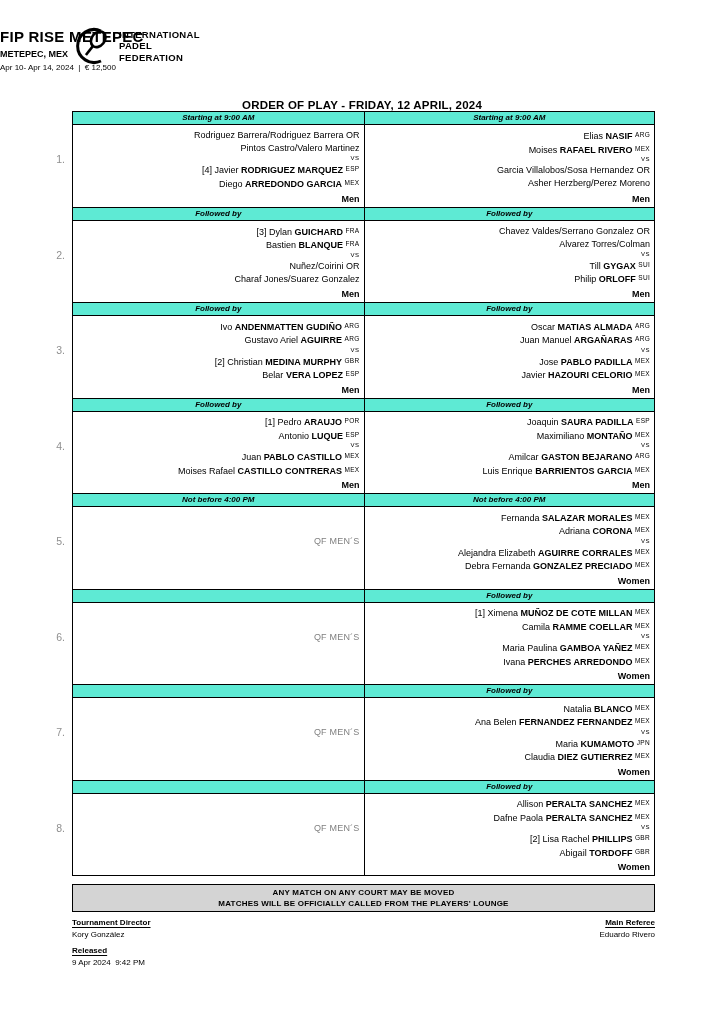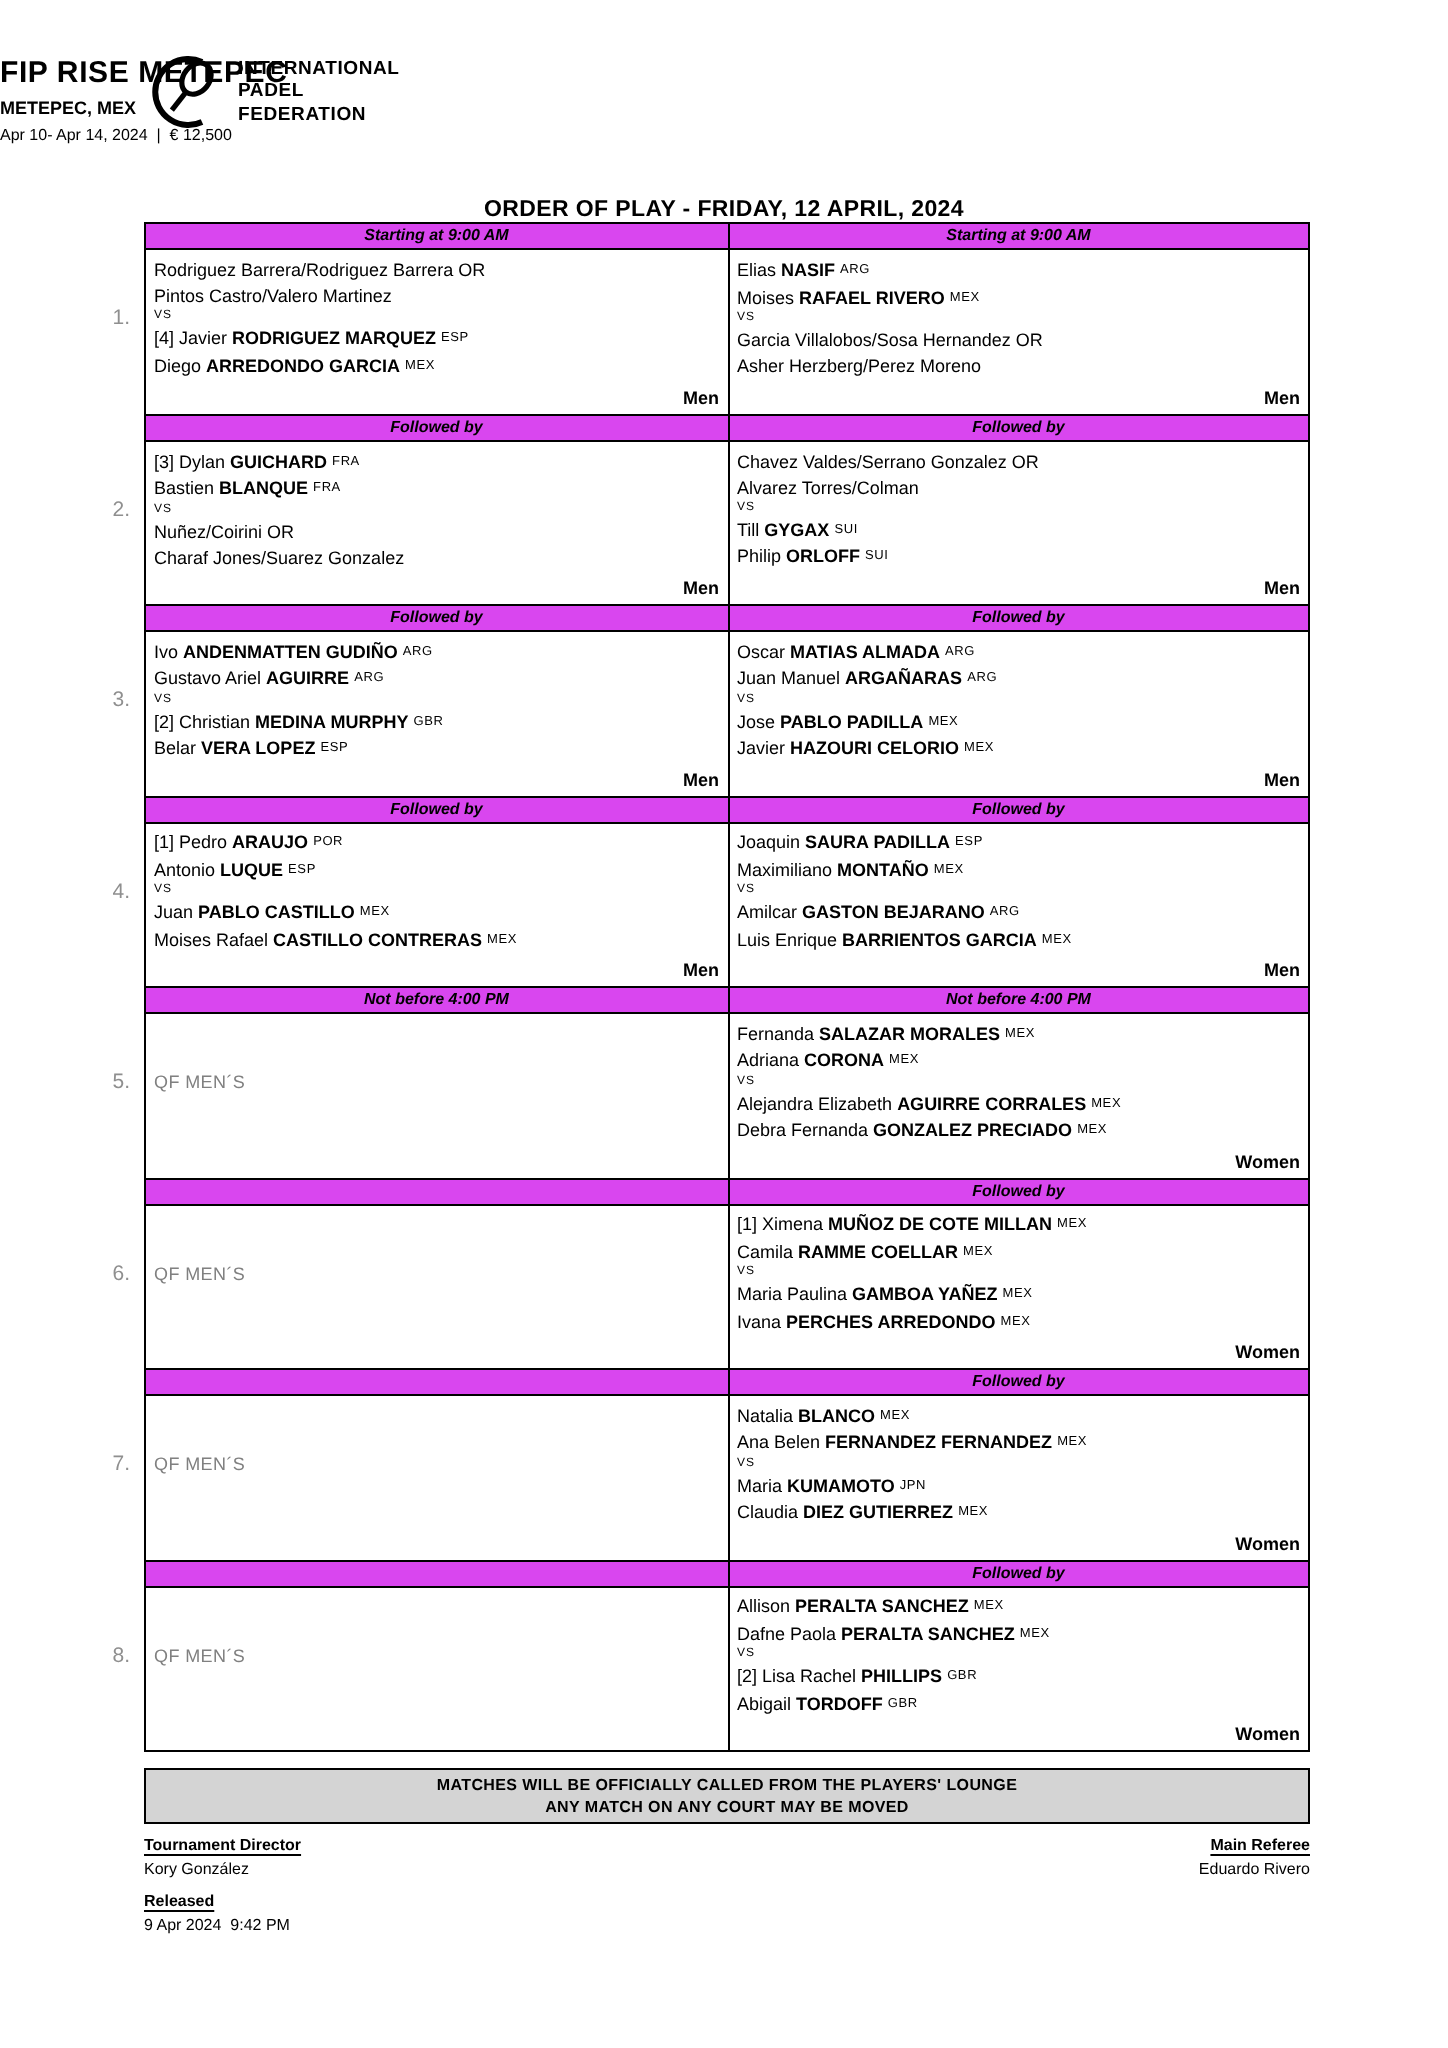--- a/index.html
+++ b/index.html
@@ -37,27 +37,27 @@
   }
   .srow { flex:1; display:flex; border-top:1px solid #000; position:relative; }
   .srow:first-child { border-top:none; }
   .row-num {
     position:absolute; left:-34px; top:50%; transform:translateY(-50%);
     width:26px; text-align:right; color:#8f8f8f; font-size:10.5px;
   }
   .cell { width:50%; display:flex; flex-direction:column; min-width:0; }
   .cell + .cell { border-left:1px solid #000; }
   .cell-header {
-    background:#d946ef; border-bottom:1px solid #000;
+    background:#5eead4; border-bottom:1px solid #000;
     height:13px; line-height:12px;
     text-align:center; font-size:8px; font-weight:bold; font-style:italic;
   }
   .cell-body {
     flex:1; display:flex; flex-direction:column;
-    justify-content:center; align-items:flex-start;
+    justify-content:center; align-items:flex-end;
     font-size:9px; padding:1px 4px; gap:1px;
   }
   .line { line-height:12px; text-align:center; white-space:nowrap; }
   .line.vs { font-size:6px; line-height:7px; letter-spacing:.5px; }
   .player-name { font-weight:bold; }
   .cc { font-size:6.5px; vertical-align:1.5px; letter-spacing:.3px; }
   .placeholder { color:#808080; font-size:9px; letter-spacing:.2px; }
   .gender {
     height:13px; line-height:11px; padding:0 4px 1px;
     text-align:right; font-size:9px; font-weight:bold;
@@ -290,22 +290,22 @@
             <div class="line vs">VS</div>
             <div class="line"><span>[2] Lisa Rachel </span><span class="player-name">PHILLIPS</span> <span class="cc">GBR</span></div>
             <div class="line"><span>Abigail </span><span class="player-name">TORDOFF</span> <span class="cc">GBR</span></div>
           </div>
           <div class="gender">Women</div>
         </div>
       </div>
     </div>
 
   <div class="notice">
+    <div>ANY MATCH ON ANY COURT MAY BE MOVED</div>
     <div>MATCHES WILL BE OFFICIALLY CALLED FROM THE PLAYERS' LOUNGE</div>
-    <div>ANY MATCH ON ANY COURT MAY BE MOVED</div>
   </div>
 
   <div class="footer">
     <div class="f-left">
       <div class="f-label">Tournament Director</div>
       <div class="f-val">Kory González</div>
       <div class="f-label f-gap">Released</div>
       <div class="f-val">9 Apr 2024  9:42 PM</div>
     </div>
     <div class="f-right">

